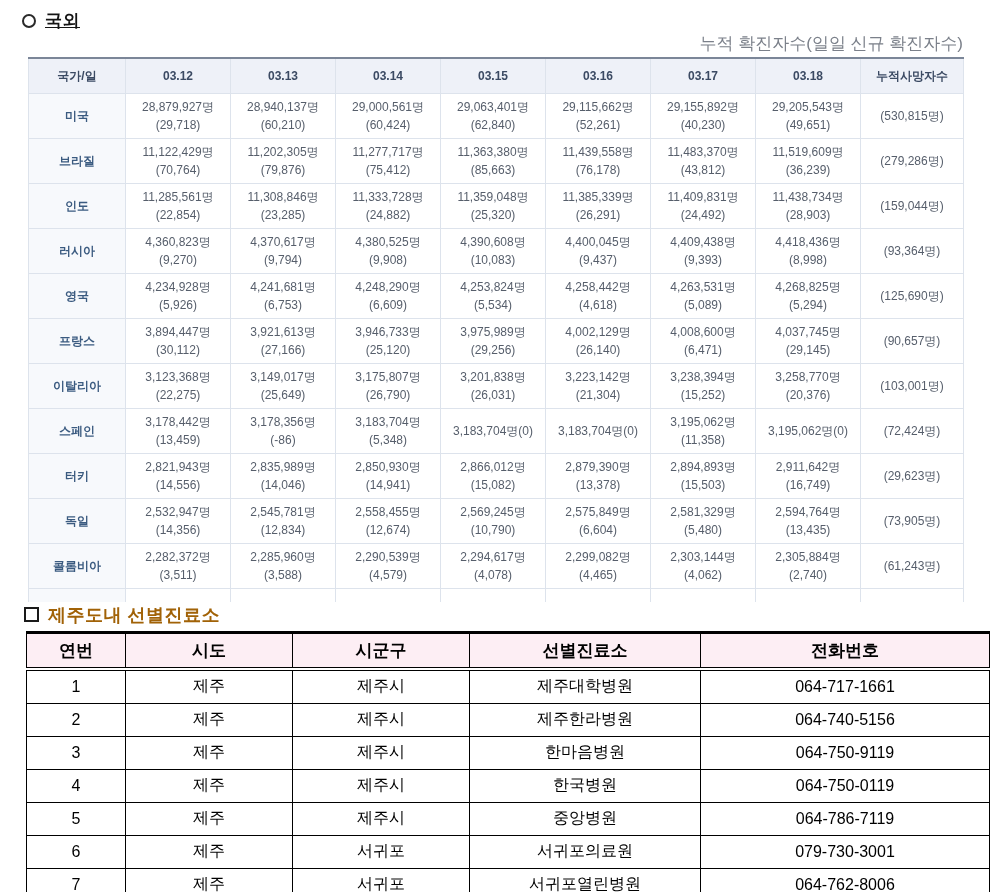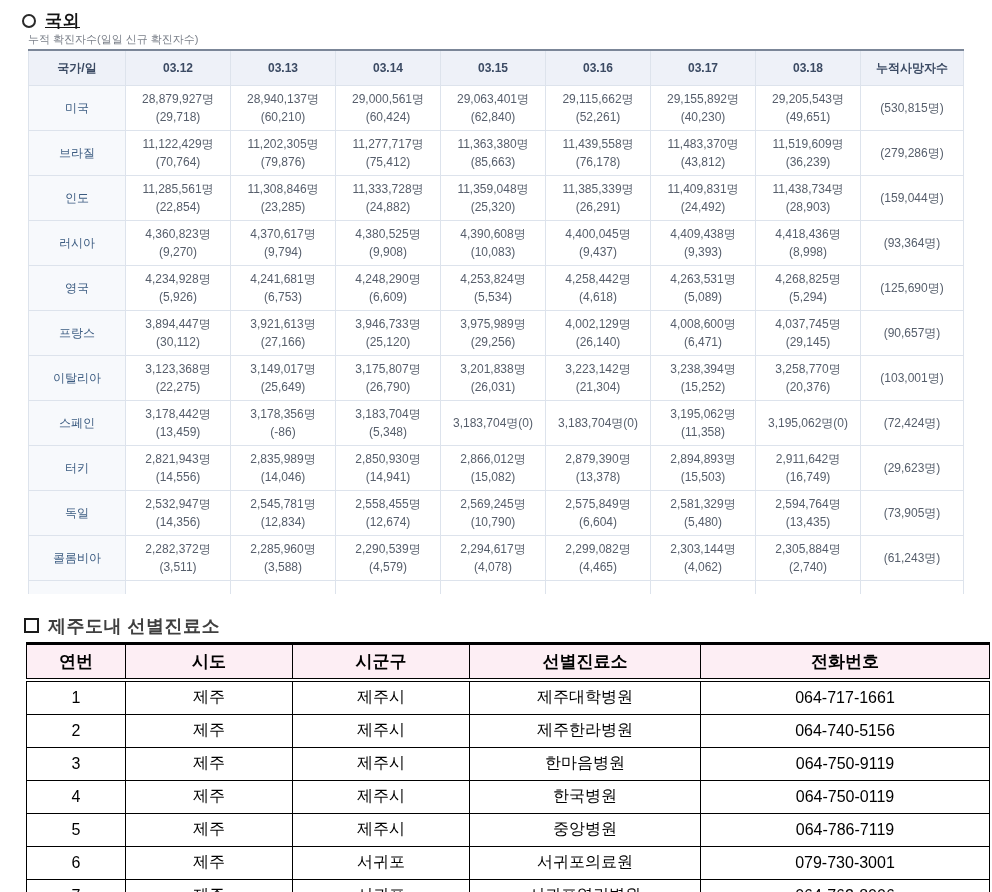--- a/index.html
+++ b/index.html
@@ -8,31 +8,31 @@
     --table1-data-text:#565e6b; --table2-header-bg:#fdeef4; --table2-border:#000000;
   }
   html,body{margin:0;padding:0;background:#ffffff;}
   body{width:992px;height:892px;font-family:"Liberation Sans","DejaVu Sans",sans-serif;color:#111;overflow:hidden;}
   .page{position:relative;width:992px;height:892px;}
 
   
   .h1{display:flex;align-items:center;margin:9px 0 0 22px;font-size:17px;font-weight:bold;color:#141414;letter-spacing:0.5px;text-decoration:underline;}
   .circle-bullet{display:inline-block;width:10px;height:10px;border:2.5px solid #2a2a2a;border-radius:50%;margin-right:9px;}
   .square-bullet{display:inline-block;width:11px;height:11px;border:2px solid #1a1a1a;margin-right:9px;}
-  .h2{display:flex;align-items:center;margin:20px 0 4px 24px;font-size:18px;font-weight:bold;color:#404040;letter-spacing:0.5px;}
+  .h2{display:flex;align-items:center;margin:1px 0 4px 24px;font-size:18px;font-weight:bold;color:#a16207;letter-spacing:0.5px;}
 
   
-  .note{width:935px;margin:0 0 2px 28px;text-align:left;font-size:11px;color:#7b808a;}
+  .note{width:935px;margin:0 0 2px 28px;text-align:right;font-size:17px;color:#7b808a;}
   table.ov{border-collapse:collapse;table-layout:fixed;width:935px;margin-left:28px;
            border-top:2px solid var(--table1-top-border);}
   table.ov th,table.ov td{border:1px solid var(--table1-border);text-align:center;vertical-align:middle;
            font-size:12px;overflow:hidden;white-space:nowrap;}
   table.ov thead th{background:var(--table1-header-bg);color:var(--table1-header-text);font-weight:bold;height:32px;}
   table.ov tbody tr{height:45px;}
-  table.ov tbody th.country{background:var(--table1-country-bg);color:var(--table1-country-text);font-weight:normal;}
+  table.ov tbody th.country{background:var(--table1-country-bg);color:var(--table1-country-text);font-weight:bold;}
   table.ov tbody td{color:var(--table1-data-text);line-height:18px;background:#fff;}
   table.ov tr.partial{height:13px;}
   table.ov tr.partial th,table.ov tr.partial td{border-bottom:none;}
 
   
   table.cl{border-collapse:collapse;table-layout:fixed;width:963px;margin-left:26px;
            border-top:3px solid var(--table2-border);border-bottom:3px solid var(--table2-border);}
   table.cl th,table.cl td{border:1px solid var(--table2-border);text-align:center;vertical-align:middle;color:#000;overflow:hidden;white-space:nowrap;}
   table.cl thead th{background:var(--table2-header-bg);font-size:17px;font-weight:bold;height:31px;border-bottom:4px double var(--table2-border);margin-left:40px;}
   table.cl tbody td{font-size:16px;font-weight:normal;height:30px;}

